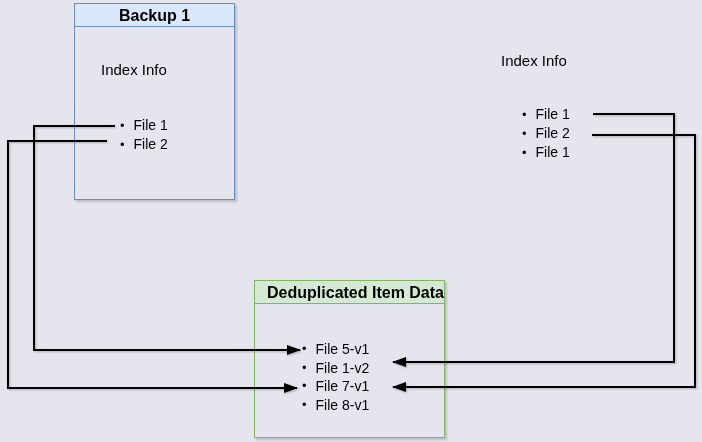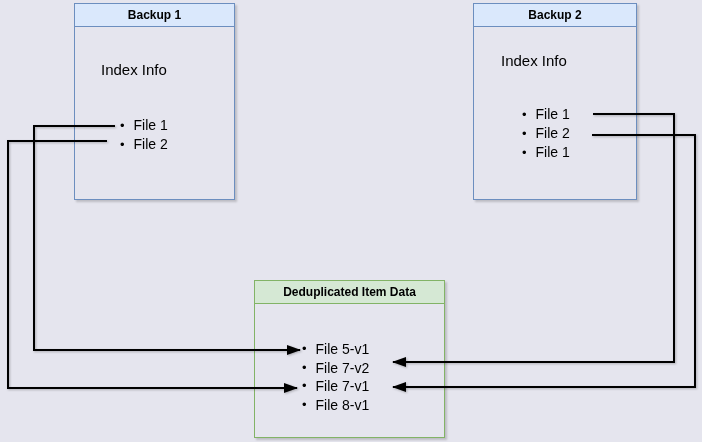--- a/index.html
+++ b/index.html
@@ -17,21 +17,21 @@
     position: absolute;
     border: 1.5px solid #999;
     box-sizing: border-box;
     box-shadow: 2px 2px 2px rgba(0,0,0,0.18);
     background: transparent;
   }
   .box-header {
     height: 23px;
     line-height: 23px;
     text-align: center;
-    font-size: 12px;
+    font-size: 16px;
     font-weight: bold;
     color: #000;
     border-bottom: 1.5px solid #999;
     box-sizing: border-box;
   }
   .subtitle {
     position: absolute;
     font-size: 15px;
     color: #000;
     white-space: nowrap;
@@ -89,50 +89,47 @@
       <div class="item-row">
         <span class="bullet">•</span>
         <span>File 1</span>
       </div>
       <div class="item-row">
         <span class="bullet">•</span>
         <span>File 2</span>
       </div>
     </div>
 
-  <div id="backup2-box" class="node-box" style="border-color: rgb(108, 142, 191);">
-    <div class="box-header" style="background: rgb(218, 232, 252); border-bottom-color: rgb(108, 142, 191);">Backup 2</div>
-  </div>
   <div id="backup2-subtitle" class="subtitle">Index Info</div>
   <div id="backup2-list" class="file-list rows-19">
       <div class="item-row">
         <span class="bullet">•</span>
         <span>File 1</span>
       </div>
       <div class="item-row">
         <span class="bullet">•</span>
         <span>File 2</span>
       </div>
       <div class="item-row">
         <span class="bullet">•</span>
         <span>File 1</span>
       </div>
     </div>
 
   <div id="dedup-box" class="node-box" style="border-color: rgb(130, 179, 102);">
-    <div class="box-header" style="background: rgb(213, 232, 212); border-bottom-color: rgb(130, 179, 102);">Deduplicated Item Data</div>
+    <div class="box-header" style="background: rgb(213, 232, 212); border-bottom-color: rgb(130, 179, 102); text-align: right;">Deduplicated Item Data</div>
   </div>
   <div id="dedup-list" class="file-list rows-18">
       <div class="item-row">
         <span class="bullet">•</span>
         <span>File 5-v1</span>
       </div>
       <div class="item-row">
         <span class="bullet">•</span>
-        <span>File 7-v2</span>
+        <span>File 1-v2</span>
       </div>
       <div class="item-row">
         <span class="bullet">•</span>
         <span>File 7-v1</span>
       </div>
       <div class="item-row">
         <span class="bullet">•</span>
         <span>File 8-v1</span>
       </div>
     </div>

